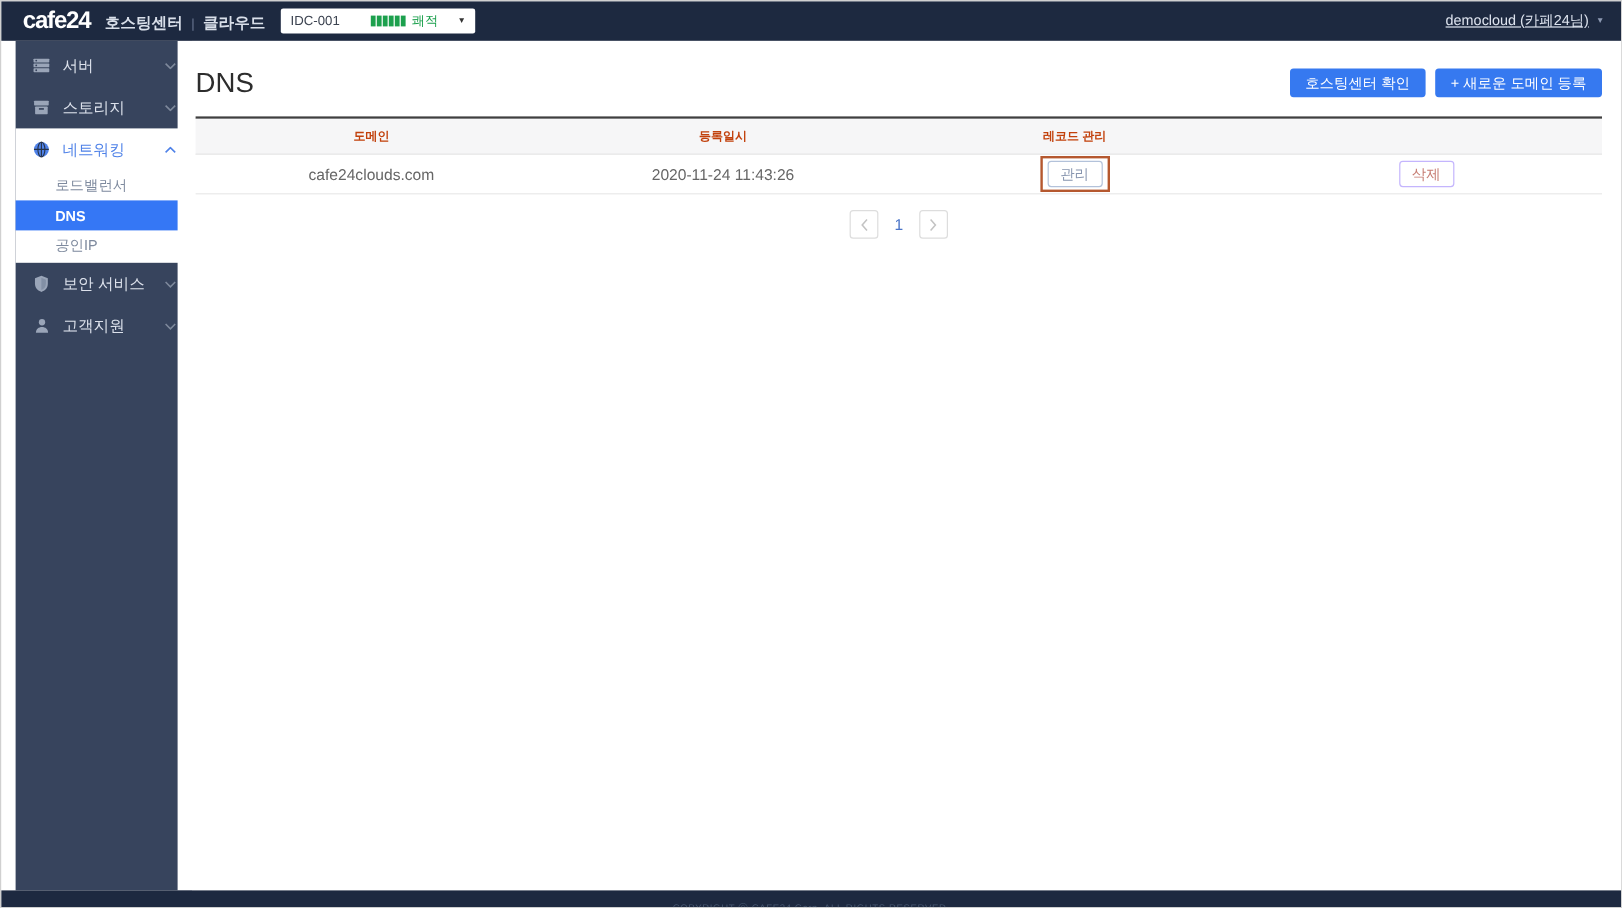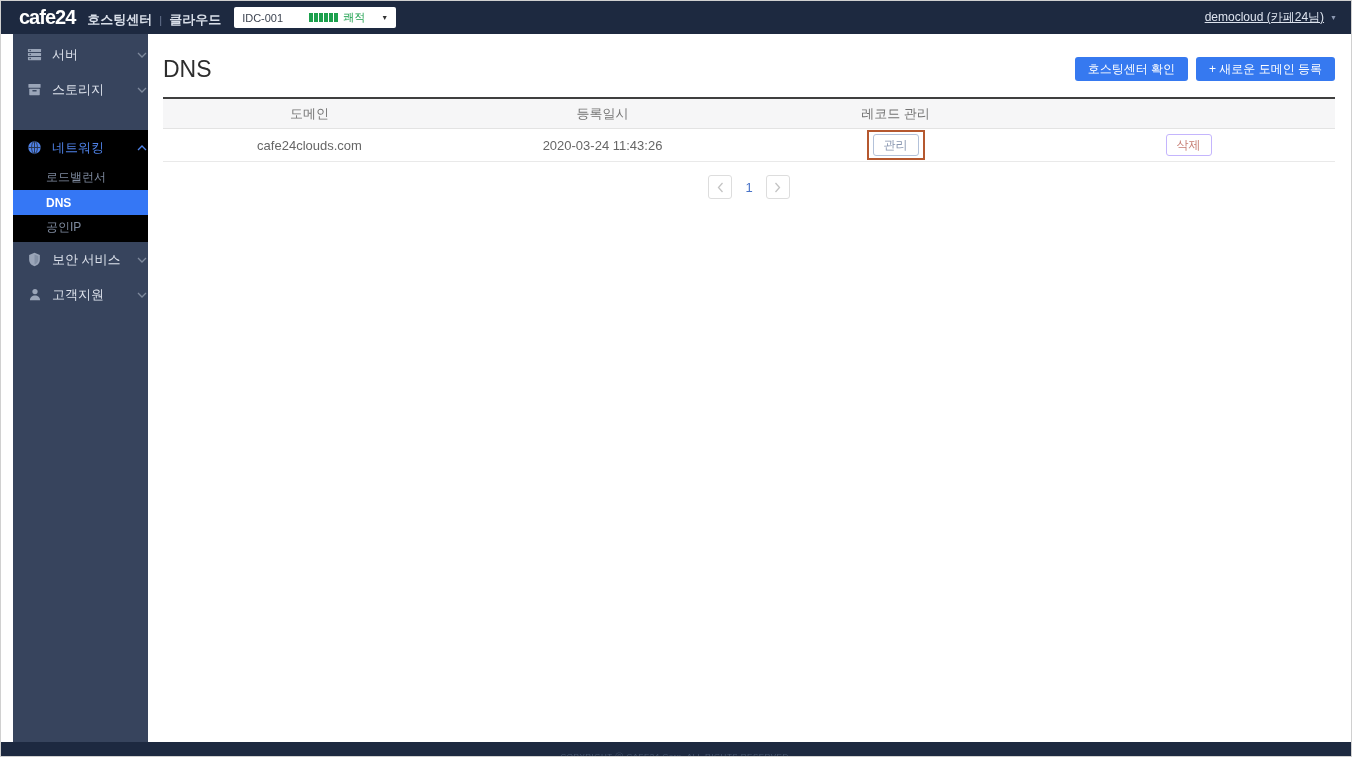--- a/index.html
+++ b/index.html
@@ -23,36 +23,36 @@
   .account { margin-left:auto; margin-right:14px; display:flex; align-items:center; cursor:pointer; }
   .account-name { color:#dde3ee; font-size:12px; text-decoration:underline; }
   .caret-light { font-size:7px; color:#8d99b2; margin-left:6px; }
 
   
   .sidebar { position:absolute; top:33px; left:12px; bottom:14px; width:147px; background:#37445d; padding-top:3px; }
   .nav-item { height:35px; display:flex; align-items:center; padding:0 13px; cursor:pointer; }
   .nav-icon { width:17px; display:inline-flex; justify-content:center; }
   .nav-label { color:#dce1eb; font-size:13px; margin-left:9px; flex:1; }
   .nav-chevron { display:inline-flex; }
-  .nav-group-open { background:#000000; padding-bottom:2px;margin-top:23px; }
+  .nav-group-open { background:#ffffff; padding-bottom:2px; }
   .nav-group-open .nav-label { color:#4f82e8; }
   .sub-item { height:25px; display:flex; align-items:center; padding-left:33px; font-size:12px; color:#7e8a9e; cursor:pointer; }
   .sub-item.selected { background:#3577f5; color:#fff; font-weight:700; font-size:12px; }
 
   
   .main { position:absolute; top:33px; left:147px; right:0; bottom:14px; background:#fff; overflow:hidden; }
   .content { margin:0 16px 0 15px; }
   .page-head { display:flex; justify-content:space-between; align-items:center; margin-top:20px; height:30px; }
   .page-title { font-size:23px; font-weight:500; color:#2d2d2d; }
   .head-buttons { display:flex; gap:8px; }
   .btn-blue { background:#3679f0; color:#fff; font-size:12px; height:24px; padding:0 13px; border:none; border-radius:3px; cursor:pointer; font-family:inherit; }
 
   .dtable { margin-top:13px; border-top:2px solid #3f3f3f; }
   .thead { display:grid; grid-template-columns:repeat(4,1fr); background:#f6f6f7; border-bottom:1px solid #e3e3e3; height:30px; align-items:center; text-align:center; }
-  .th { font-weight:400; font-size:13px; color:#737373; }
+  .th { font-weight:700; font-size:10px; color:#c2410c; }
   .trow { display:grid; grid-template-columns:repeat(4,1fr); height:33px; align-items:center; text-align:center; font-size:13px; color:#666; border-bottom:1px solid #e9e9e9; background:#fff; }
   .cell { display:flex; justify-content:center; align-items:center; }
   .annotation { display:inline-flex; align-items:center; justify-content:center; padding:2px 4px; border:2px solid #b5582f; }
   .btn-manage { min-width:40px; height:22px; padding:0 10px; background:#fff; border:1px solid #b3c2da; border-radius:3px; color:#8795af; font-size:12px; cursor:pointer; font-family:inherit; }
   .btn-delete { min-width:40px; height:22px; padding:0 10px; background:#fff; border:1px solid #c4b5fd; border-radius:3px; color:#c67c72; font-size:12px; cursor:pointer; font-family:inherit; }
 
   .pagination { display:flex; justify-content:center; align-items:center; gap:10px; margin-top:13px; }
   .page-nav { width:24px; height:24px; border:1px solid #ddd; border-radius:3px; background:#fff; display:flex; align-items:center; justify-content:center; cursor:pointer; }
   .page-current { font-size:13px; color:#4a74c8; padding:0 3px; cursor:pointer; }
 
@@ -192,21 +192,21 @@
       </div>
 
       <div class="dtable">
         <div class="thead">
           <span class="th">도메인</span>
           <span class="th">등록일시</span>
           <span class="th">레코드 관리</span>
         </div>
         <div class="trow">
           <span class="cell">cafe24clouds.com</span>
-          <span class="cell">2020-03-24 11:43:26</span>
+          <span class="cell">2020-11-24 11:43:26</span>
           <span class="cell">
             <span class="annotation">
               <button class="btn-manage">관리</button>
             </span>
           </span>
           <span class="cell">
             <button class="btn-delete">삭제</button>
           </span>
         </div>
       </div>

